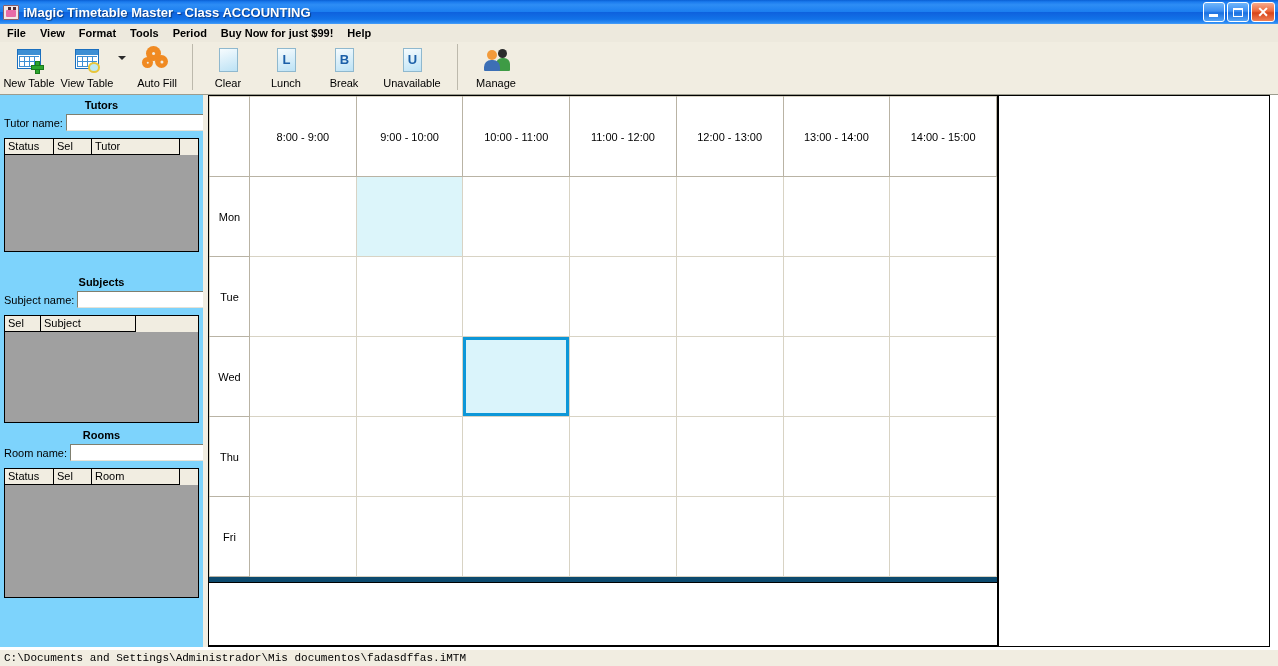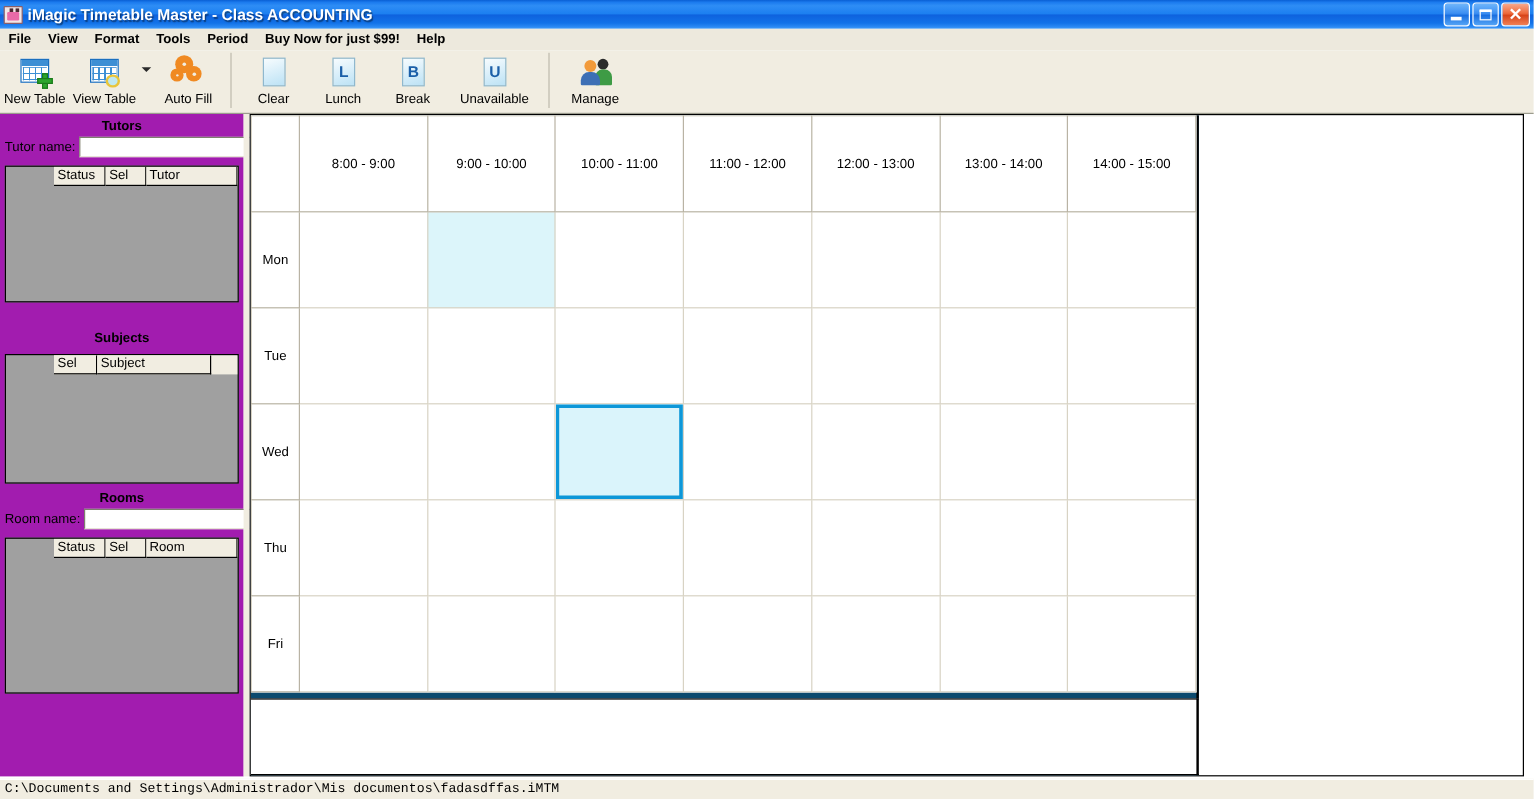--- a/index.html
+++ b/index.html
@@ -257,21 +257,21 @@
   .ph-orange { left: 3px; top: 2px; width: 10px; height: 10px; background: #F29A3A; }
   .pb-blue   { left: 0px; top: 12px; width: 16px; height: 11px; background: #3D6FB5; border-radius: 7px 7px 1px 1px;}
   .ph-dark   { left: 14px; top: 1px; width: 9px; height: 9px; background: #2B2B2B; }
   .pb-green  { left: 12px; top: 10px; width: 14px; height: 13px; background: #3E9B45; border-radius: 6px 6px 1px 1px;}
 
   
   .leftpanel {
     position: absolute;
     left: 0; top: 95px;
     width: 203px; height: 552px;
-    background: #a21caf;
+    background: #7dd3fc;
     box-sizing: border-box;
   }
   .section-title {
     text-align: center;
     font-size: 11px;
     font-weight: bold;
     color: #000;
     padding-top: 4px;
   }
   .field-row {
@@ -298,21 +298,20 @@
     outline: none;
     font-family: "Liberation Sans", sans-serif;
   }
   .listbox {
     margin: 7px 4px 0 4px;
     background: #A0A0A0;
     border: 1px solid #000000;
     box-sizing: border-box;
     position: relative;
     overflow: hidden;
-    padding-left: 40px;
   }
   .lb-tutors   { height: 114px; }
   .lb-subjects { height: 108px; }
   .lb-rooms    { height: 130px; }
   .lb-header {
     display: flex;
     height: 16px;
     background: #F1EDE1;
     box-sizing: border-box;
   }
@@ -540,20 +539,24 @@
   <div class="listbox lb-tutors">
     <div class="lb-header">
       <div class="lb-col" style="width:49px">Status</div>
       <div class="lb-col" style="width:38px">Sel</div>
       <div class="lb-col" style="width:88px">Tutor</div>
     </div>
     <div class="lb-body"></div>
   </div>
 
   <div class="section-title" style="padding-top:24px">Subjects</div>
+  <div class="field-row">
+    <span class="field-label">Subject name:</span>
+    <input class="field-input" type="text" value="" style="">
+  </div>
   <div class="listbox lb-subjects">
     <div class="lb-header">
       <div class="lb-col" style="width:36px">Sel</div>
       <div class="lb-col" style="width:95px">Subject</div>
     </div>
     <div class="lb-body"></div>
   </div>
 
   <div class="section-title" style="padding-top:6px">Rooms</div>
   <div class="field-row">

